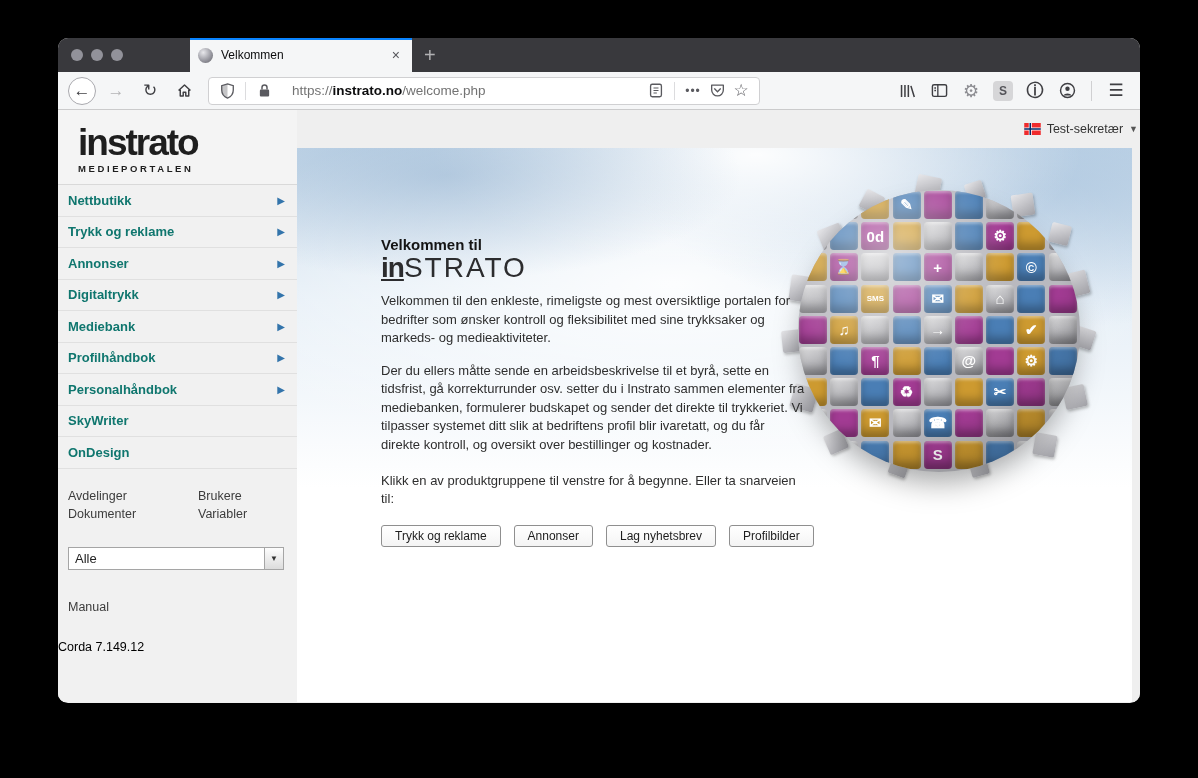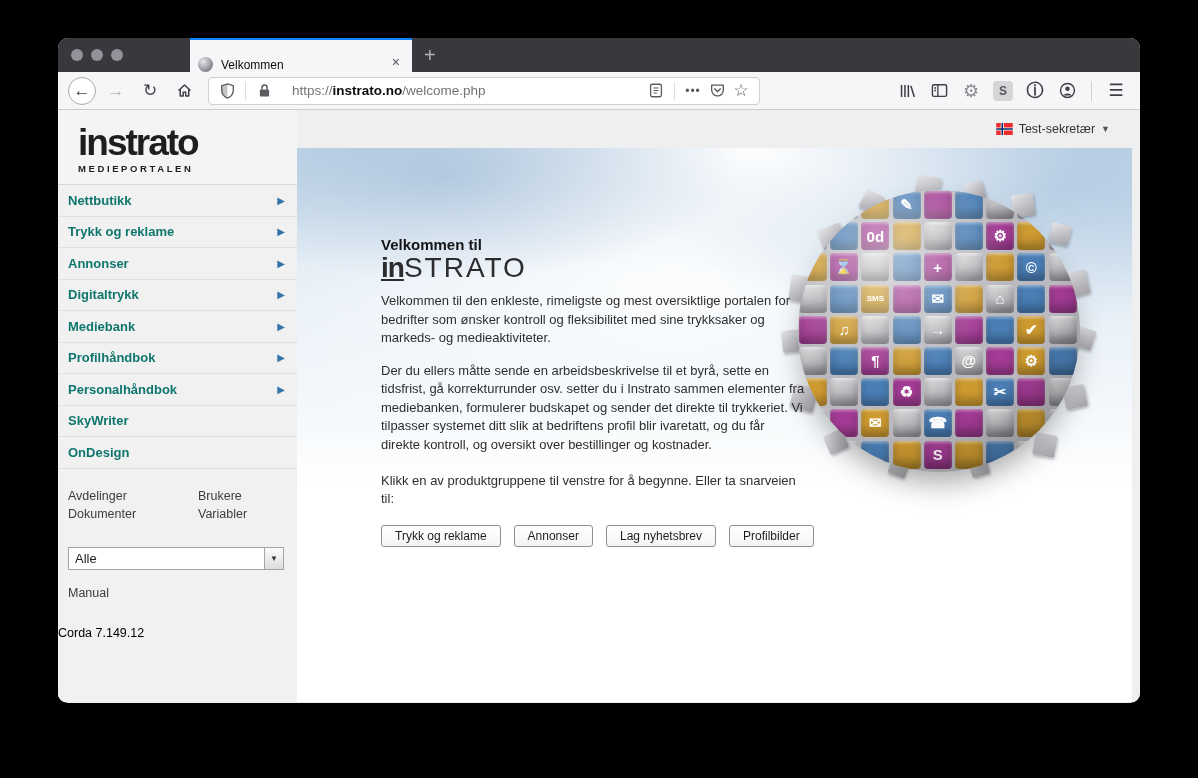--- a/index.html
+++ b/index.html
@@ -6,21 +6,21 @@
   html,body { width:1198px; height:778px; background:#000; font-family:"Liberation Sans", sans-serif; overflow:hidden; }
 
   .window { position:absolute; left:58px; top:38px; width:1082px; height:665px;
             border-radius:10px; overflow:hidden; background:#efefef;
             box-shadow:0 18px 50px rgba(0,0,0,.65); }
 
   
   .tabstrip { height:34px; background:#39393d; display:flex; align-items:stretch; }
   .traffic { display:flex; align-items:center; gap:8px; padding:0 14px 0 13px; }
   .traffic span { width:12px; height:12px; border-radius:50%; background:#92929a; }
-  .tab { margin-left:53px; width:222px; background:#f5f6f7; display:flex; align-items:flex-end;
+  .tab { margin-left:53px; width:222px; background:#f5f6f7; display:flex; align-items:center;
          padding:0 8px; position:relative; }
   .tab::before { content:""; position:absolute; left:0; top:0; right:0; height:2px; background:#0a84ff; }
   .favicon { width:15px; height:15px; border-radius:50%;
              background:radial-gradient(circle at 35% 30%, #e8e8ec 0%, #9a9aa2 55%, #5f5f66 100%);
              margin-right:8px; flex:0 0 auto; }
   .tab-title { font-size:12px; color:#0c0c0d; flex:1 1 auto; white-space:nowrap; overflow:hidden; }
   .tab-close { color:#55555a; font-size:14px; padding:2px 4px; cursor:default; }
   .newtab { color:#b1b1b3; font-size:20px; display:flex; align-items:center; padding:0 12px; }
 
   
@@ -42,21 +42,21 @@
   .right-icons { display:flex; align-items:center; margin-left:auto; gap:4px; }
   .ext-s { width:20px; height:20px; border-radius:4px; background:#d6d6d8; color:#55555a;
            font-weight:bold; font-size:12px; display:flex; align-items:center; justify-content:center; }
   .vsep { width:1px; height:20px; background:#d0d0d2; margin:0 6px; }
   .gear-glyph { font-size:18px; color:#8d8d92; }
   .uni { font-size:17px; color:#3f3f43; }
 
   
   .page { position:relative; height:592px; background:#efefef; }
   .userbar { position:absolute; top:0; left:239px; right:0; height:38px;
-             display:flex; align-items:center; justify-content:flex-end; padding-right:30px;
+             display:flex; align-items:center; justify-content:flex-end; padding-right:2px;
              font-size:12.5px; color:#333; gap:6px; }
   .flag { width:17px; height:12px; display:block; }
   .caret { font-size:9px; color:#555; }
 
   
   .sidebar { position:absolute; left:0; top:0; bottom:0; width:239px; background:#f1f1f1; }
   .logo-block { padding:14px 0 10px 20px; border-bottom:1px solid #d9d9d9; background:#f4f4f4; }
   .logo-main { font-size:37px; font-weight:bold; color:#1e1e1e; letter-spacing:-2px; line-height:1; }
   .logo-sub { font-size:9.5px; font-weight:bold; color:#1e1e1e; letter-spacing:2.6px; margin-top:2px; }
   .menu { }
@@ -66,21 +66,21 @@
   .mrow .arr { font-size:10px; color:#3374ab; }
   .side-links { padding:20px 0 0 10px; display:grid; grid-template-columns:130px auto; row-gap:4px;
                 font-size:12.5px; color:#3c3c3c; }
   .side-links span { cursor:pointer; }
   .fake-select { margin:26px 10px 0 10px; width:216px; height:23px; background:#fff;
                  border:1px solid #a5a5a5; display:flex; align-items:center; }
   .fake-select .val { flex:1; font-size:13px; color:#222; padding-left:6px; }
   .fake-select .btn { width:19px; height:21px; border-left:1px solid #a5a5a5;
                       background:linear-gradient(#fdfdfd,#dcdcdc); display:flex; align-items:center;
                       justify-content:center; font-size:8px; color:#333; }
-  .manual { margin:16px 0 0 10px; font-size:12.5px; color:#3c3c3c; cursor:pointer; }
+  .manual { margin:30px 0 0 10px; font-size:12.5px; color:#3c3c3c; cursor:pointer; }
   .version { margin:26px 0 0 0; font-size:12.5px; color:#000; }
 
   
   .main { position:absolute; left:239px; top:38px; right:8px; bottom:0; background:#fff; overflow:hidden; }
   .sky { position:absolute; left:0; top:0; right:0; height:340px;
          background:
            radial-gradient(ellipse 420px 150px at 18% 8%, rgba(148,178,208,.55), transparent 70%),
            radial-gradient(ellipse 500px 180px at 55% 2%, rgba(255,255,255,.95), transparent 65%),
            radial-gradient(ellipse 560px 200px at 88% 12%, rgba(155,185,215,.5), transparent 70%),
            radial-gradient(ellipse 700px 260px at 45% 40%, rgba(255,255,255,.9), transparent 70%),

